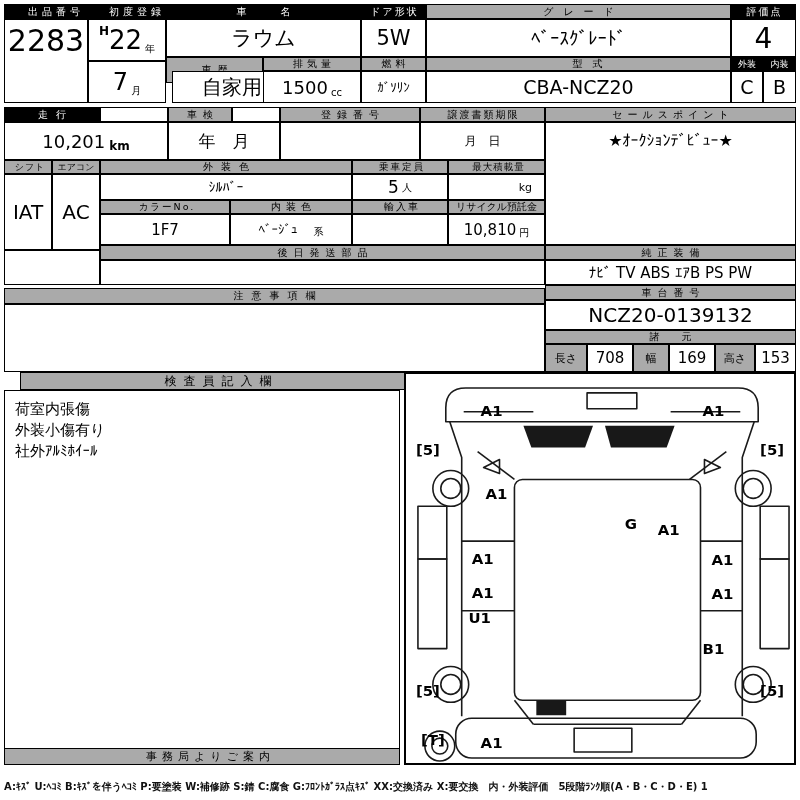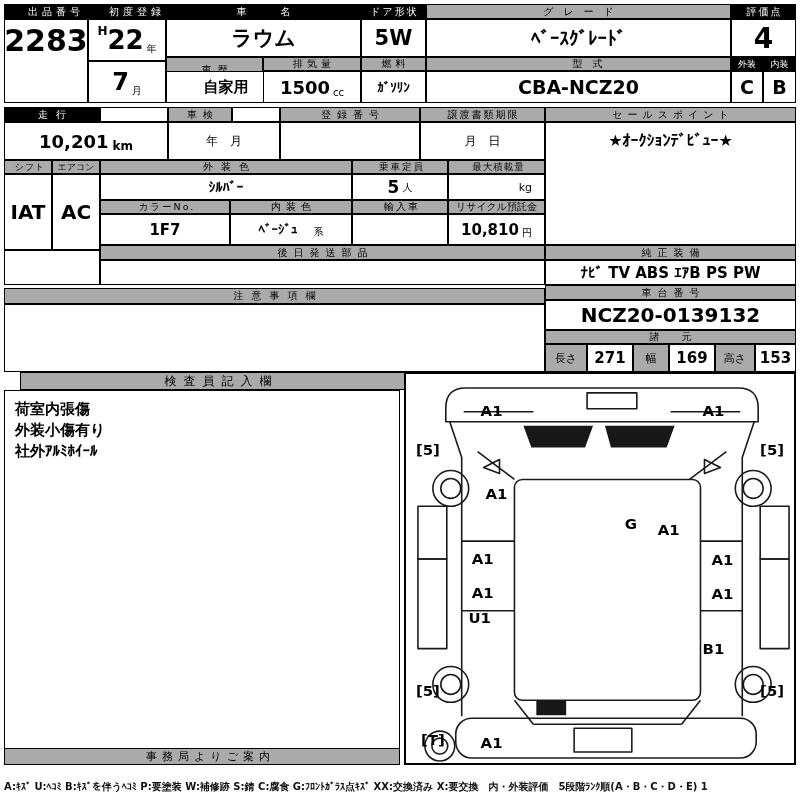--- a/index.html
+++ b/index.html
@@ -1,21 +1,21 @@
 <!DOCTYPE html>
 <html><head>
 <meta charset="utf-8">
 <style>
   *{margin:0;padding:0;box-sizing:border-box}
   html,body{width:800px;height:800px;background:#fff;overflow:hidden}
   body{font-family:"DejaVu Sans","Liberation Sans",sans-serif;color:#000;position:relative}
   .cell{position:absolute;border:1px solid #000;background:#fff;display:flex;align-items:center;justify-content:center;overflow:hidden;white-space:nowrap}
   .hb{background:#000;color:#fff;font-size:10px;letter-spacing:4px;padding-left:20px}
   .hg{background:#aaaaaa;color:#000;font-size:10px;letter-spacing:4px;padding-left:4px}
-  .v{font-weight:bold}
+  .v{font-weight:normal}
   .u{font-size:10px;font-weight:normal;margin-left:3px;align-self:flex-end;margin-bottom:4px}
   .top-align{align-items:flex-start}
   .left-align{justify-content:flex-start}
   .pre{white-space:pre-line}
   .legend{position:absolute;left:4px;top:780px;width:792px;font-size:10px;font-weight:bold;color:#111}
   .dmark{font-weight:bold;font-size:15px;fill:#000;font-family:"DejaVu Sans","Liberation Sans",sans-serif}
   svg{display:block}
 </style>
 </head>
 <body>
@@ -40,21 +40,21 @@
 <div class="cell hb" style="left:361px;top:4px;width:65px;height:15px;letter-spacing:2px;padding-left:2px">ドア形状</div>
 <div class="cell v" style="left:361px;top:19px;width:65px;height:38px;font-size:21px">5W</div>
 
 <div class="cell hg" style="left:426px;top:4px;width:305px;height:15px;letter-spacing:10px;padding-left:10px">グレード</div>
 <div class="cell v" style="left:426px;top:19px;width:305px;height:38px;font-size:19px">ﾍﾞｰｽｸﾞﾚｰﾄﾞ</div>
 
 <div class="cell hb" style="left:731px;top:4px;width:65px;height:15px;letter-spacing:2px;padding-left:2px">評価点</div>
 <div class="cell v" style="left:731px;top:19px;width:65px;height:38px;font-size:28px">4</div>
 
 <div class="cell hg" style="left:166px;top:57px;width:97px;height:26px;letter-spacing:6px;padding-left:6px">車歴</div>
-<div class="cell v" style="left:166px;top:71px;width:120px;height:32px;font-size:15px">自家用</div>
+<div class="cell v" style="left:172px;top:71px;width:120px;height:32px;font-size:20px">自家用</div>
 
 <div class="cell hg" style="left:263px;top:57px;width:98px;height:14px;letter-spacing:4px">排気量</div>
 <div class="cell" style="left:263px;top:71px;width:98px;height:32px">
   <span class="v" style="font-size:18px">1500</span>
   <span class="u">cc</span>
 </div>
 
 <div class="cell hg" style="left:361px;top:57px;width:65px;height:14px;letter-spacing:4px">燃料</div>
 <div class="cell v" style="left:361px;top:71px;width:65px;height:32px;font-size:13px">ｶﾞｿﾘﾝ</div>
 
@@ -68,21 +68,21 @@
 
 <div class="cell hb" style="left:4px;top:107px;width:96px;height:15px;letter-spacing:8px;padding-left:8px">走行</div>
 <div class="cell" style="left:100px;top:107px;width:68px;height:15px"></div>
 <div class="cell" style="left:4px;top:122px;width:164px;height:38px">
   <span class="v" style="font-size:18px">10,201</span>
   <span style="font-size:12px;font-weight:bold;margin-left:4px;align-self:flex-end;margin-bottom:6px">km</span>
 </div>
 
 <div class="cell hg" style="left:168px;top:107px;width:64px;height:15px;letter-spacing:6px;padding-left:6px">車検</div>
 <div class="cell" style="left:232px;top:107px;width:48px;height:15px"></div>
-<div class="cell" style="left:168px;top:122px;width:112px;height:38px;font-size:12px">年　月</div>
+<div class="cell" style="left:168px;top:122px;width:112px;height:38px;font-size:17px">年　月</div>
 
 <div class="cell hg" style="left:280px;top:107px;width:140px;height:15px;letter-spacing:6px;padding-left:6px">登録番号</div>
 <div class="cell" style="left:280px;top:122px;width:140px;height:38px"></div>
 
 <div class="cell hg" style="left:420px;top:107px;width:125px;height:15px;letter-spacing:2px;padding-left:2px">譲渡書類期限</div>
 <div class="cell" style="left:420px;top:122px;width:125px;height:38px;font-size:12px">月　日</div>
 
 <div class="cell hg" style="left:545px;top:107px;width:251px;height:15px;letter-spacing:5px;padding-left:5px">セールスポイント</div>
 <div class="cell v top-align" style="left:545px;top:122px;width:251px;height:123px;font-size:16px;padding-top:8px">★ｵｰｸｼｮﾝﾃﾞﾋﾞｭｰ★</div>
 
@@ -125,21 +125,21 @@
 <div class="cell hg" style="left:545px;top:245px;width:251px;height:15px;letter-spacing:6px;padding-left:6px">純正装備</div>
 <div class="cell v" style="left:545px;top:260px;width:251px;height:25px;font-size:15px">ﾅﾋﾞ TV ABS ｴｱB PS PW</div>
 
 <div class="cell hg" style="left:4px;top:288px;width:541px;height:16px;letter-spacing:8px;padding-left:8px">注意事項欄</div>
 <div class="cell" style="left:4px;top:304px;width:541px;height:68px"></div>
 
 <div class="cell hg" style="left:545px;top:285px;width:251px;height:15px;letter-spacing:6px;padding-left:6px">車台番号</div>
 <div class="cell v" style="left:545px;top:300px;width:251px;height:30px;font-size:20px">NCZ20-0139132</div>
 <div class="cell hg" style="left:545px;top:330px;width:251px;height:14px;letter-spacing:6px;padding-left:6px">諸　元</div>
 <div class="cell hg" style="left:545px;top:344px;width:42px;height:28px;font-size:11px;letter-spacing:0;padding-left:0">長さ</div>
-<div class="cell v" style="left:587px;top:344px;width:46px;height:28px;font-size:15px">271</div>
+<div class="cell v" style="left:587px;top:344px;width:46px;height:28px;font-size:15px">708</div>
 <div class="cell hg" style="left:633px;top:344px;width:36px;height:28px;font-size:11px;letter-spacing:0;padding-left:0">幅</div>
 <div class="cell v" style="left:669px;top:344px;width:46px;height:28px;font-size:15px">169</div>
 <div class="cell hg" style="left:715px;top:344px;width:40px;height:28px;font-size:11px;letter-spacing:0;padding-left:0">高さ</div>
 <div class="cell v" style="left:755px;top:344px;width:41px;height:28px;font-size:15px">153</div>
 
 <div class="cell hg" style="left:20px;top:372px;width:396px;height:18px;font-size:12px;letter-spacing:7px;padding-left:7px">検査員記入欄</div>
 <div class="cell v pre left-align top-align" style="left:4px;top:390px;width:396px;height:368px;font-size:15px;line-height:21px;padding:8px 10px;white-space:pre-line">荷室内張傷
 外装小傷有り
 社外ｱﾙﾐﾎｲｰﾙ</div>
 <div class="cell hg" style="left:4px;top:748px;width:396px;height:17px;font-size:11px;letter-spacing:5px;padding-left:17px">事務局よりご案内</div>

